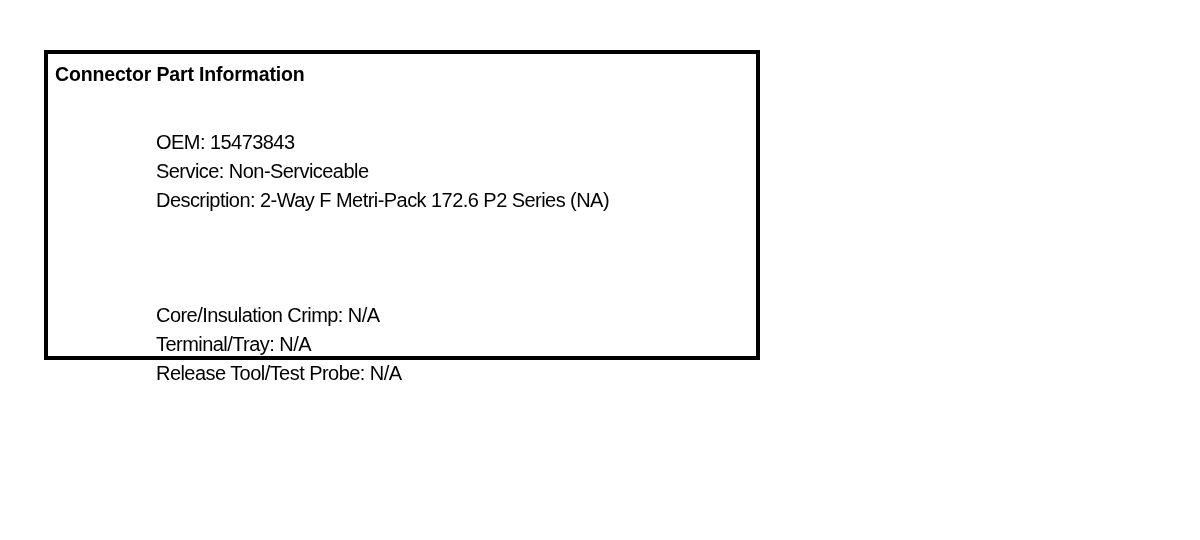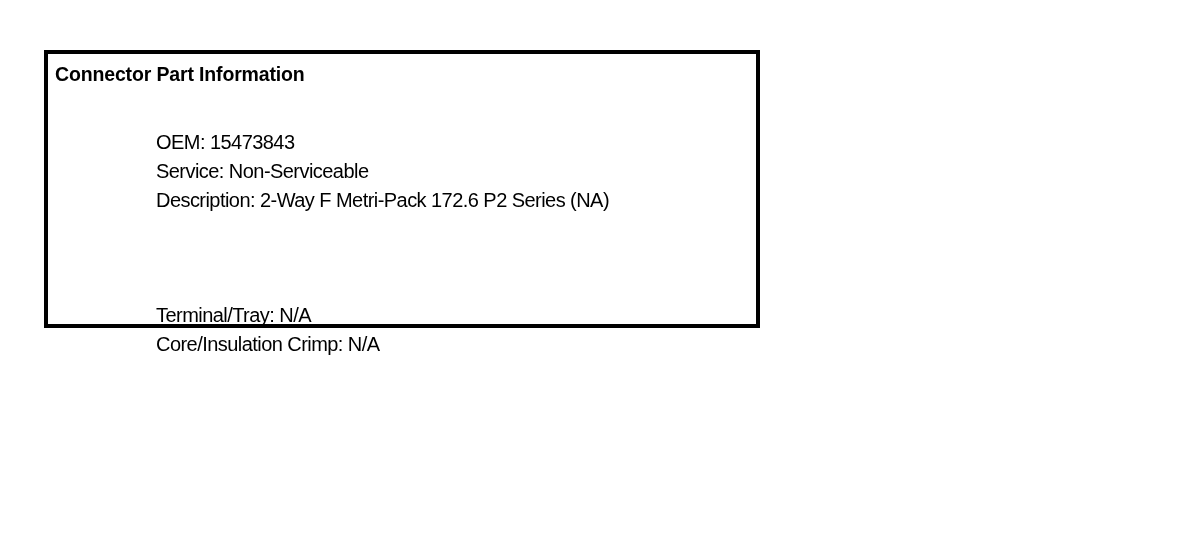--- a/index.html
+++ b/index.html
@@ -16,21 +16,21 @@
     color: #000000;
     -webkit-font-smoothing: none;
   }
 
   
   #info-panel {
     position: absolute;
     left: 44px;
     top: 50px;
     width: 716px;
-    height: 278px;
+    height: 310px;
     box-sizing: border-box;
     border: 4px solid #000000;
     background: #ffffff;
   }
 
   .panel-inner {
     position: relative;
     width: 100%;
     height: 100%;
     box-sizing: border-box;
@@ -85,19 +85,20 @@
       </ul>
     </div>
 
     <div class="spacer-between-sections"></div>
 
     <div>
 
       <div class="spacer-after-heading-2"></div>
 
       <ul class="detail-list">
+        <li class="detail-line">Core/Insulation Crimp: N/A</li>
         <li class="detail-line">Terminal/Tray: N/A</li>
-        <li class="detail-line">Core/Insulation Crimp: N/A</li>
+        <li class="detail-line">Release Tool/Test Probe: N/A</li>
       </ul>
     </div>
 
   </div>
 </div>
 
 </body></html>

